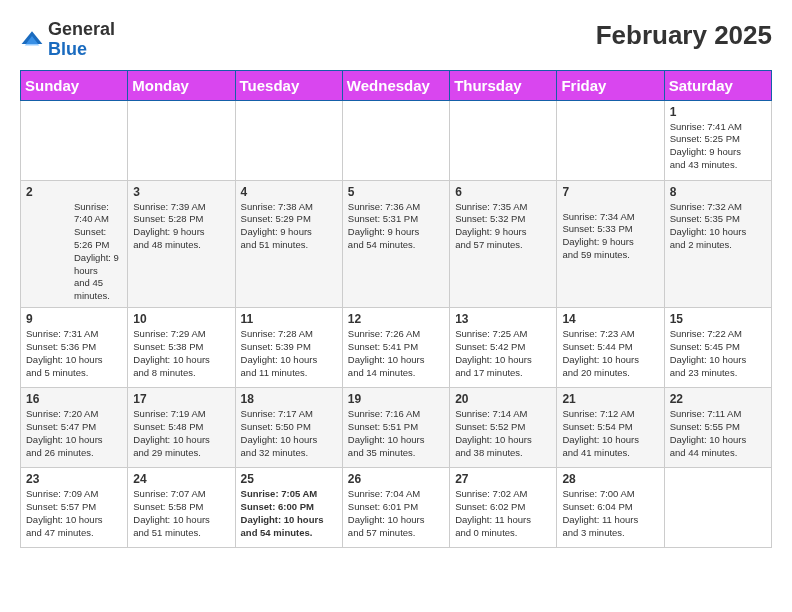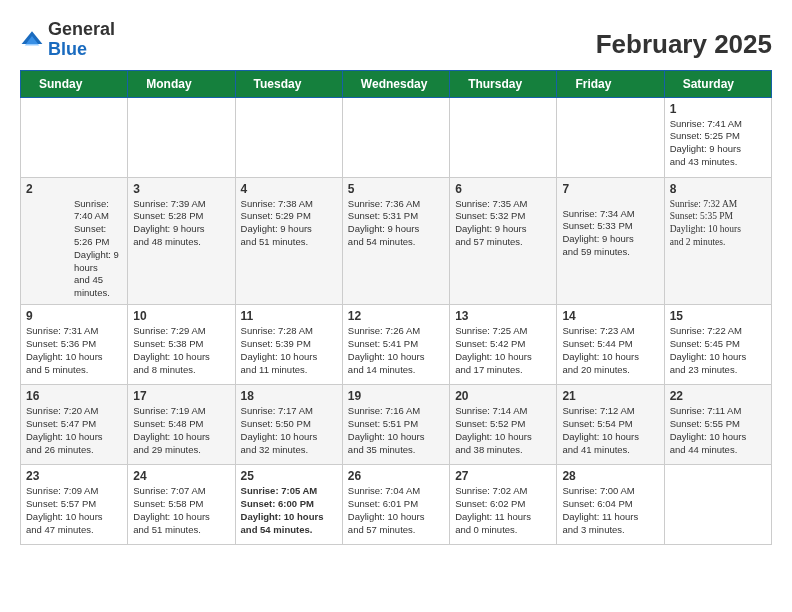--- a/index.html
+++ b/index.html
@@ -6,21 +6,21 @@
     body {
       font-family: Arial, sans-serif;
       background: #fff;
       width: 792px;
       min-height: 612px;
       padding: 20px;
     }
     .header {
       display: flex;
       justify-content: space-between;
-      align-items: flex-end;
+      align-items: flex-start;
       margin-bottom: 10px;
       gap: 28px;
     }
     .logo {
       display: flex;
       align-items: center;
     }
     .logo-text {
       display: flex;
       flex-direction: column;
@@ -52,25 +52,25 @@
     .location-title {
       font-size: 16px;
       color: #555;
     }
     .calendar {
       width: 100%;
       border-collapse: collapse;
       border: 1px solid #ccc;
     }
     .calendar th {
-      background: #15803d;
+      background: #d946ef;
       color: #fff;
       text-align: left;
-      padding: 6px 18px;
-      font-size: 12px;
+      padding: 6px 4px;
+      font-size: 15px;
       border: 1px solid #1560a8;
     }
     .calendar td {
       vertical-align: top;
       padding: 4px 5px;
       border: 1px solid #ccc;
       width: calc(100% / 7);
       min-height: 80px;
       height: 80px;
       font-size: 10px;
@@ -179,21 +179,21 @@
         </td>
         <td>
           <div class="day-num">7</div>
           <div class="day-info" style="white-space: pre-line; margin-top: 12px;">Sunrise: 7:34 AM
 Sunset: 5:33 PM
 Daylight: 9 hours
 and 59 minutes.</div>
         </td>
         <td>
           <div class="day-num">8</div>
-          <div class="day-info" style="white-space: pre-line; font-family: Liberation Serif, serif;">Sunrise: 7:32 AM
+          <div class="day-info" style="white-space: pre-line;">Sunrise: 7:32 AM
 Sunset: 5:35 PM
 Daylight: 10 hours
 and 2 minutes.</div>
         </td>
       </tr>
       <tr>
         <td>
           <div class="day-num">9</div>
           <div class="day-info" style="white-space: pre-line;">Sunrise: 7:31 AM
 Sunset: 5:36 PM

